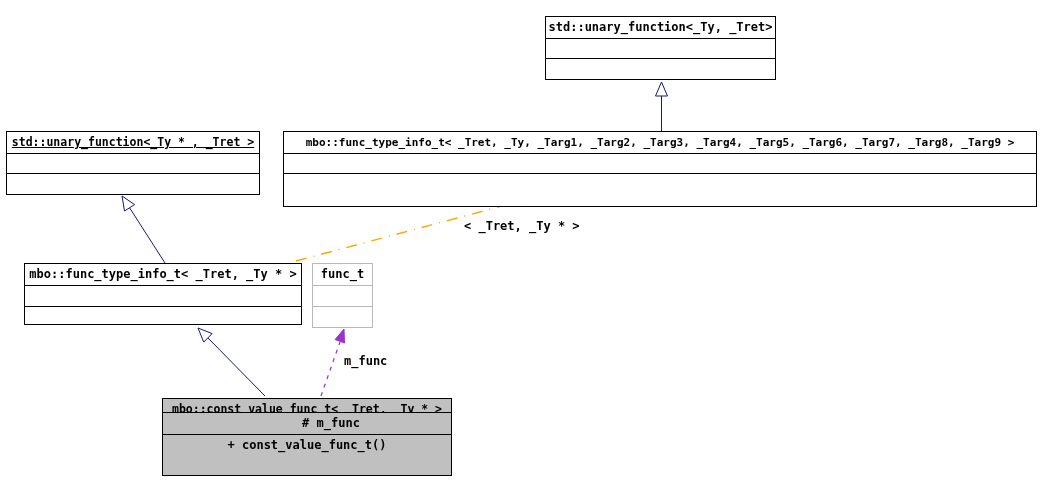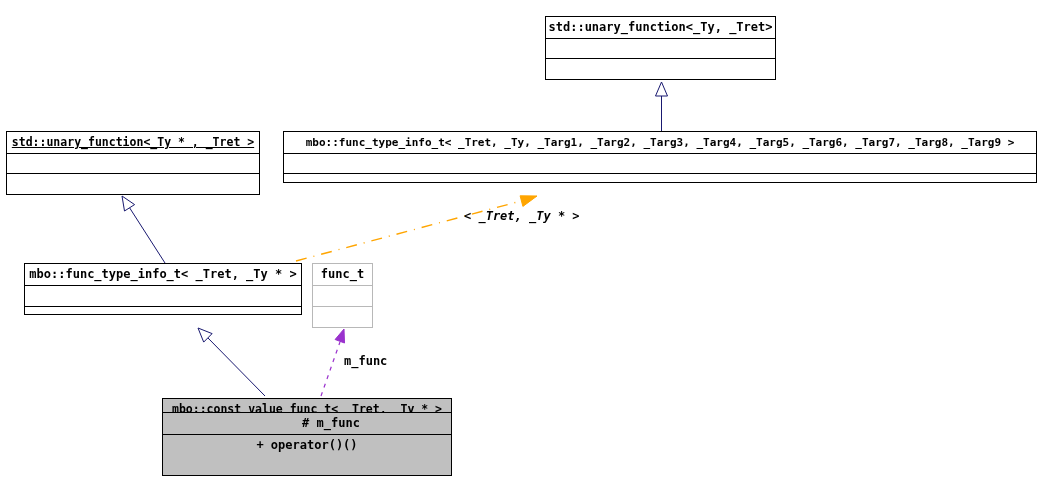--- a/index.html
+++ b/index.html
@@ -96,44 +96,44 @@
     <div class="uml-empty"></div>
     <div class="uml-empty last"></div>
   </div>
 
   <div class="uml-box" style="left:6px;top:131px;width:254px;height:64px;text-decoration:underline;">
     <div class="uml-title fs115">std::unary_function&lt;_Ty * , _Tret &gt;</div>
     <div class="uml-empty"></div>
     <div class="uml-empty last"></div>
   </div>
 
-  <div class="uml-box" style="left:283px;top:131px;width:754px;height:52px;">
+  <div class="uml-box" style="left:283px;top:131px;width:754px;height:76px;">
     <div class="uml-title fs11">mbo::func_type_info_t&lt; _Tret, _Ty, _Targ1, _Targ2, _Targ3, _Targ4, _Targ5, _Targ6, _Targ7, _Targ8, _Targ9 &gt;</div>
     <div class="uml-empty"></div>
     <div class="uml-empty last"></div>
   </div>
 
-  <div class="uml-box" style="left:24px;top:263px;width:278px;height:52px;">
+  <div class="uml-box" style="left:24px;top:263px;width:278px;height:62px;">
     <div class="uml-title">mbo::func_type_info_t&lt; _Tret, _Ty * &gt;</div>
     <div class="uml-empty" style="height:21px;"></div>
     <div class="uml-empty last"></div>
   </div>
 
   <div class="uml-box faded" style="left:312px;top:263px;width:61px;height:65px;">
     <div class="uml-title">func_t</div>
     <div class="uml-empty" style="height:21px;"></div>
     <div class="uml-empty last"></div>
   </div>
 
   <div class="uml-box highlight" style="left:162px;top:398px;width:290px;height:78px;">
     <div class="uml-title fs115" style="height:14px;line-height:20px;">mbo::const_value_func_t&lt; _Tret, _Ty * &gt;</div>
     <div class="uml-attr"># m_func</div>
     <div class="uml-methods">
       <div class="methods-inner">
-        <div class="method-line">+ operator()()</div>
+        <div class="method-line">+ const_value_func_t()</div>
       </div>
     </div>
   </div>
 
-  <div class="edge-label" style="left:464px;top:209px;font-style:italic;">&lt; _Tret, _Ty * &gt;</div>
+  <div class="edge-label" style="left:464px;top:219px;">&lt; _Tret, _Ty * &gt;</div>
   <div class="edge-label" style="left:344px;top:354px;">m_func</div>
 
 </div>
 
 </body></html>

